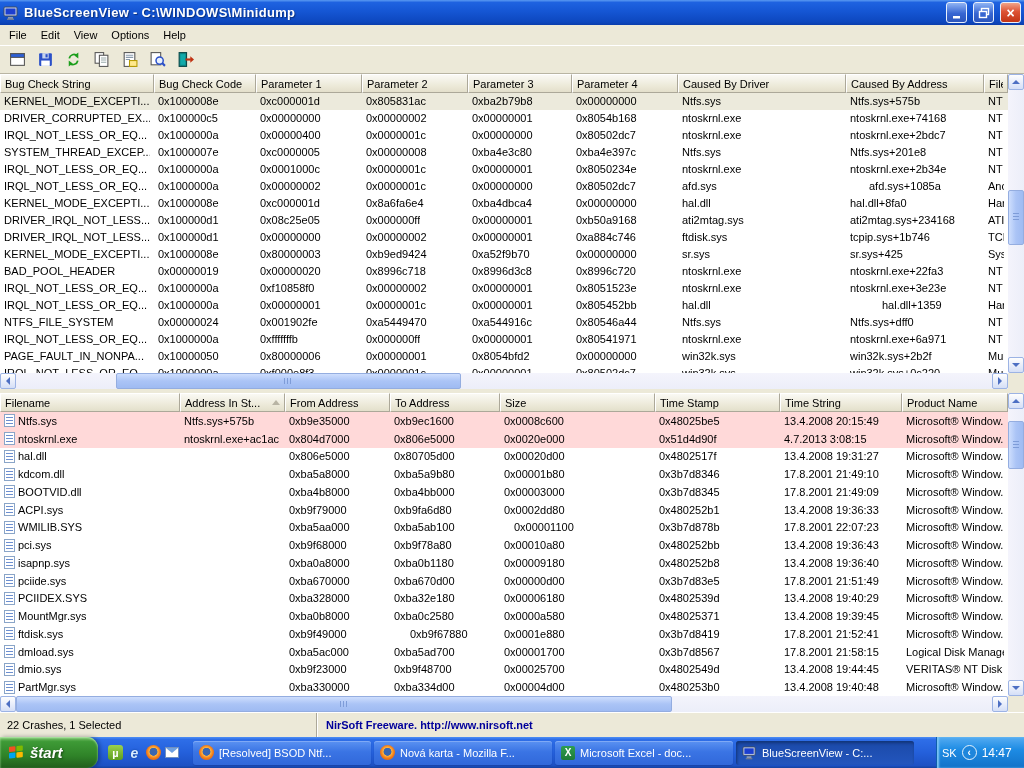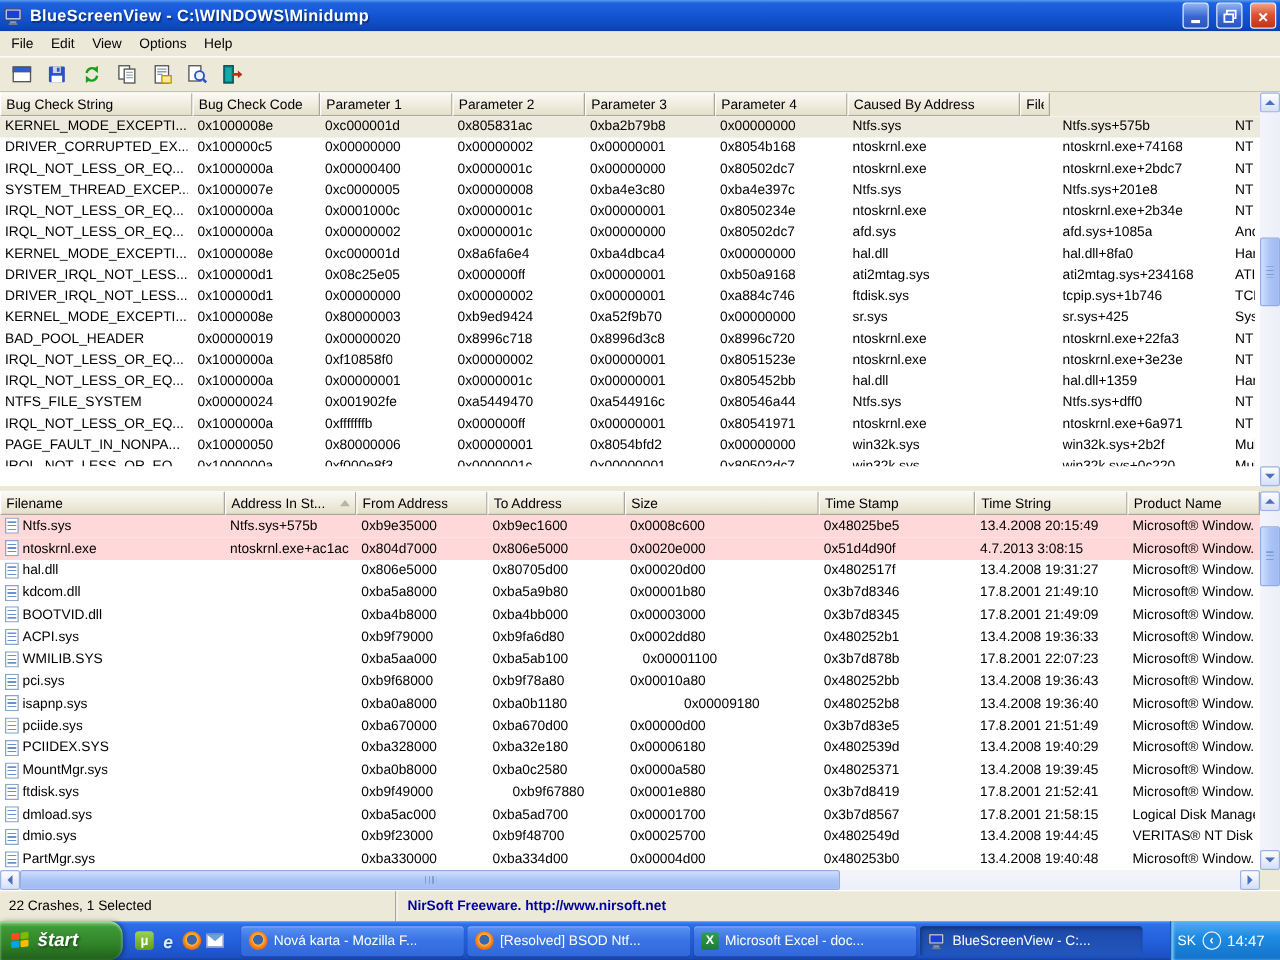--- a/index.html
+++ b/index.html
@@ -15,21 +15,21 @@
     background:linear-gradient(180deg,#8FB4F4,#3766D2 55%,#2B55BC);display:flex;align-items:center;justify-content:center;margin-left:1px;}
   .win-btn svg{display:block}
   .win-btn.close{background:linear-gradient(180deg,#F0A488,#DD5335 45%,#C23415);color:#fff;font-weight:bold;font-size:14px;line-height:1;}
   
   .menubar{height:20px;flex:0 0 20px;display:flex;align-items:center;background:#ECE9D8;padding-left:2px;}
   .menu-item{padding:2px 7px;}
   .toolbar{height:27px;flex:0 0 27px;display:flex;align-items:center;gap:2px;background:#ECE9D8;
     border-top:1px solid #fff;border-bottom:1px solid #B9B5A3;padding-left:4px;}
   .tb-btn{width:24px;height:23px;display:flex;align-items:center;justify-content:center;border:1px solid transparent;}
   
-  .pane-top{flex:0 0 315px;background:#fff;display:flex;flex-direction:row;}
+  .pane-top{flex:0 0 315px;background:#fff;display:flex;flex-direction:column;}
   .pane-bottom{flex:1;background:#fff;display:flex;flex-direction:column;}
   .lv-row-area{display:flex;}
   .lv-main{width:1008px;display:flex;flex-direction:column;}
   .lv-head{height:19px;flex:0 0 19px;display:flex;background:#ECE9D8;}
   .th{box-sizing:border-box;height:19px;display:flex;align-items:center;justify-content:space-between;
      padding:0 4px;white-space:nowrap;overflow:hidden;
      background:linear-gradient(180deg,#FAF9F4,#ECE9D8 65%,#E3DFCB);
      border-top:1px solid #FFFFFF;border-left:1px solid #FFFFFF;
      border-right:1px solid #ACA899;border-bottom:1px solid #ACA899;}
   .sortarrow{width:0;height:0;border-left:4px solid transparent;border-right:4px solid transparent;
@@ -223,20 +223,23 @@
             </div>
             <div class="th" style="width: 106px; flex: 0 0 106px;">
               <span style="overflow: hidden; white-space: nowrap;">Parameter 2</span>
             </div>
             <div class="th" style="width: 104px; flex: 0 0 104px;">
               <span style="overflow: hidden; white-space: nowrap;">Parameter 3</span>
             </div>
             <div class="th" style="width: 106px; flex: 0 0 106px;">
               <span style="overflow: hidden; white-space: nowrap;">Parameter 4</span>
             </div>
+            <div class="th" style="width: 168px; flex: 0 0 168px;">
+              <span style="overflow: hidden; white-space: nowrap;">Caused By Driver</span>
+            </div>
             <div class="th" style="width: 138px; flex: 0 0 138px;">
               <span style="overflow: hidden; white-space: nowrap;">Caused By Address</span>
             </div>
             <div class="th" style="width: 24px; flex: 0 0 24px;">
               <span style="overflow: hidden; white-space: nowrap;">File D</span>
             </div>
           </div>
         <div class="rows-clip" id="upper-rows">
             <div class="tr sel">
               <div class="td" style="width: 154px; flex: 0 0 154px;">
@@ -399,21 +402,21 @@
               <div class="td" style="width: 104px; flex: 0 0 104px;">
                 <span style="overflow: hidden; white-space: nowrap;">0x00000000</span>
               </div>
               <div class="td" style="width: 106px; flex: 0 0 106px;">
                 <span style="overflow: hidden; white-space: nowrap;">0x80502dc7</span>
               </div>
               <div class="td" style="width: 168px; flex: 0 0 168px;">
                 <span style="overflow: hidden; white-space: nowrap;">afd.sys</span>
               </div>
               <div class="td" style="width: 138px; flex: 0 0 138px;">
-                <span style="overflow: hidden; white-space: nowrap;">afd.sys+1085a</span>
+                <span style="overflow: hidden; white-space: nowrap; margin-left: 19px;">afd.sys+1085a</span>
               </div>
               <div class="td" style="width: 24px; flex: 0 0 24px;">
                 <span style="overflow: hidden; white-space: nowrap;">Ancill</span>
               </div>
             </div>
             <div class="tr">
               <div class="td" style="width: 154px; flex: 0 0 154px;">
                 <span style="overflow: hidden; white-space: nowrap;">KERNEL_MODE_EXCEPTI...</span>
               </div>
               <div class="td" style="width: 102px; flex: 0 0 102px;">
@@ -602,21 +605,21 @@
               <div class="td" style="width: 104px; flex: 0 0 104px;">
                 <span style="overflow: hidden; white-space: nowrap;">0x00000001</span>
               </div>
               <div class="td" style="width: 106px; flex: 0 0 106px;">
                 <span style="overflow: hidden; white-space: nowrap;">0x805452bb</span>
               </div>
               <div class="td" style="width: 168px; flex: 0 0 168px;">
                 <span style="overflow: hidden; white-space: nowrap;">hal.dll</span>
               </div>
               <div class="td" style="width: 138px; flex: 0 0 138px;">
-                <span style="overflow: hidden; white-space: nowrap;">hal.dll+1359</span>
+                <span style="overflow: hidden; white-space: nowrap; margin-left: 32px;">hal.dll+1359</span>
               </div>
               <div class="td" style="width: 24px; flex: 0 0 24px;">
                 <span style="overflow: hidden; white-space: nowrap;">Hard</span>
               </div>
             </div>
             <div class="tr">
               <div class="td" style="width: 154px; flex: 0 0 154px;">
                 <span style="overflow: hidden; white-space: nowrap;">NTFS_FILE_SYSTEM</span>
               </div>
               <div class="td" style="width: 102px; flex: 0 0 102px;">
@@ -1019,21 +1022,21 @@
               </div>
               <div class="td" style="width: 105px; flex: 0 0 105px;">
                 <span style="overflow: hidden; white-space: nowrap;"></span>
               </div>
               <div class="td" style="width: 105px; flex: 0 0 105px;">
                 <span style="overflow: hidden; white-space: nowrap;">0xba0a8000</span>
               </div>
               <div class="td" style="width: 110px; flex: 0 0 110px;">
                 <span style="overflow: hidden; white-space: nowrap;">0xba0b1180</span>
               </div>
-              <div class="td" style="width: 155px; flex: 0 0 155px; justify-content: center;">
+              <div class="td" style="width: 155px; flex: 0 0 155px;">
                 <span style="overflow: hidden; white-space: nowrap;">0x00009180</span>
               </div>
               <div class="td" style="width: 125px; flex: 0 0 125px;">
                 <span style="overflow: hidden; white-space: nowrap;">0x480252b8</span>
               </div>
               <div class="td" style="width: 122px; flex: 0 0 122px;">
                 <span style="overflow: hidden; white-space: nowrap;">13.4.2008 19:36:40</span>
               </div>
               <div class="td" style="width: 106px; flex: 0 0 106px;">
                 <span style="overflow: hidden; white-space: nowrap;">Microsoft® Window...</span>
@@ -1289,25 +1292,25 @@
         <span style="display: inline-flex;">
           <span class="ic icon-firefox"></span>
         </span>
         <span style="display: inline-flex;">
           <span class="ic icon-outlook"></span>
         </span>
       </div>
     <div class="tasks" id="tasks">
         <div class="task-btn">
           <span class="ic icon-firefox"></span>
-          <span style="overflow: hidden; white-space: nowrap;">Nová karta - Mozilla F...</span>
+          <span style="overflow: hidden; white-space: nowrap;">[Resolved] BSOD Ntf...</span>
         </div>
         <div class="task-btn">
           <span class="ic icon-firefox"></span>
-          <span style="overflow: hidden; white-space: nowrap;">[Resolved] BSOD Ntf...</span>
+          <span style="overflow: hidden; white-space: nowrap;">Nová karta - Mozilla F...</span>
         </div>
         <div class="task-btn">
           <span class="ic icon-excel">X</span>
           <span style="overflow: hidden; white-space: nowrap;">Microsoft Excel - doc...</span>
         </div>
         <div class="task-btn active">
           <span class="ic">
             <svg width="15" height="14" viewBox="0 0 16 15">
               <rect x="1" y="1" width="13" height="9" rx="1" fill="#C8D4EC" stroke="#3A4A66"></rect>
               <rect x="2.5" y="2.5" width="10" height="6" fill="#1C3FD0"></rect>

